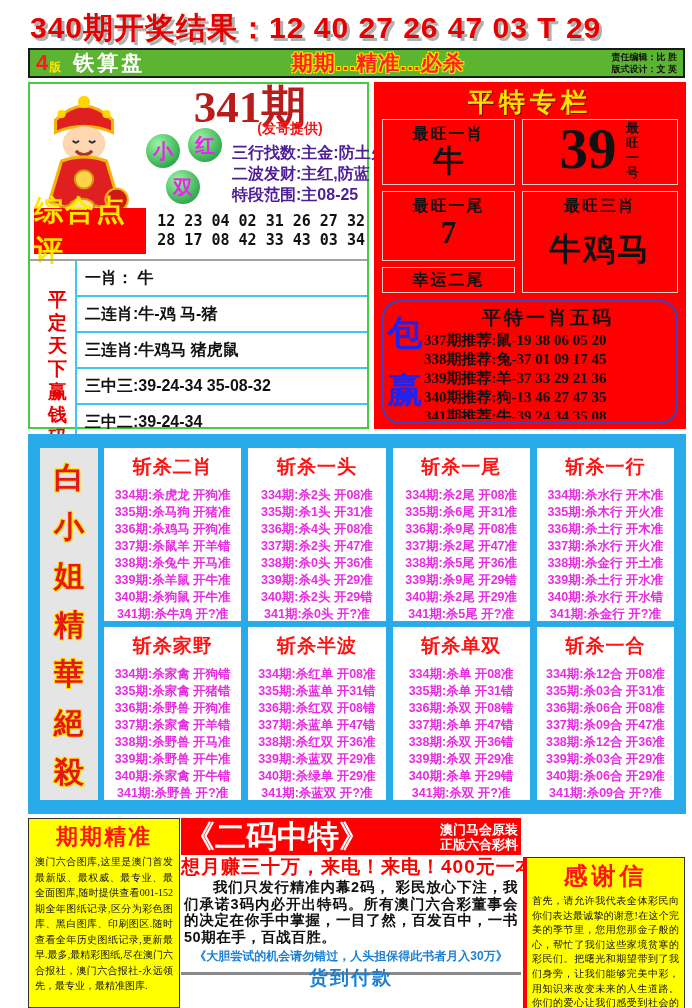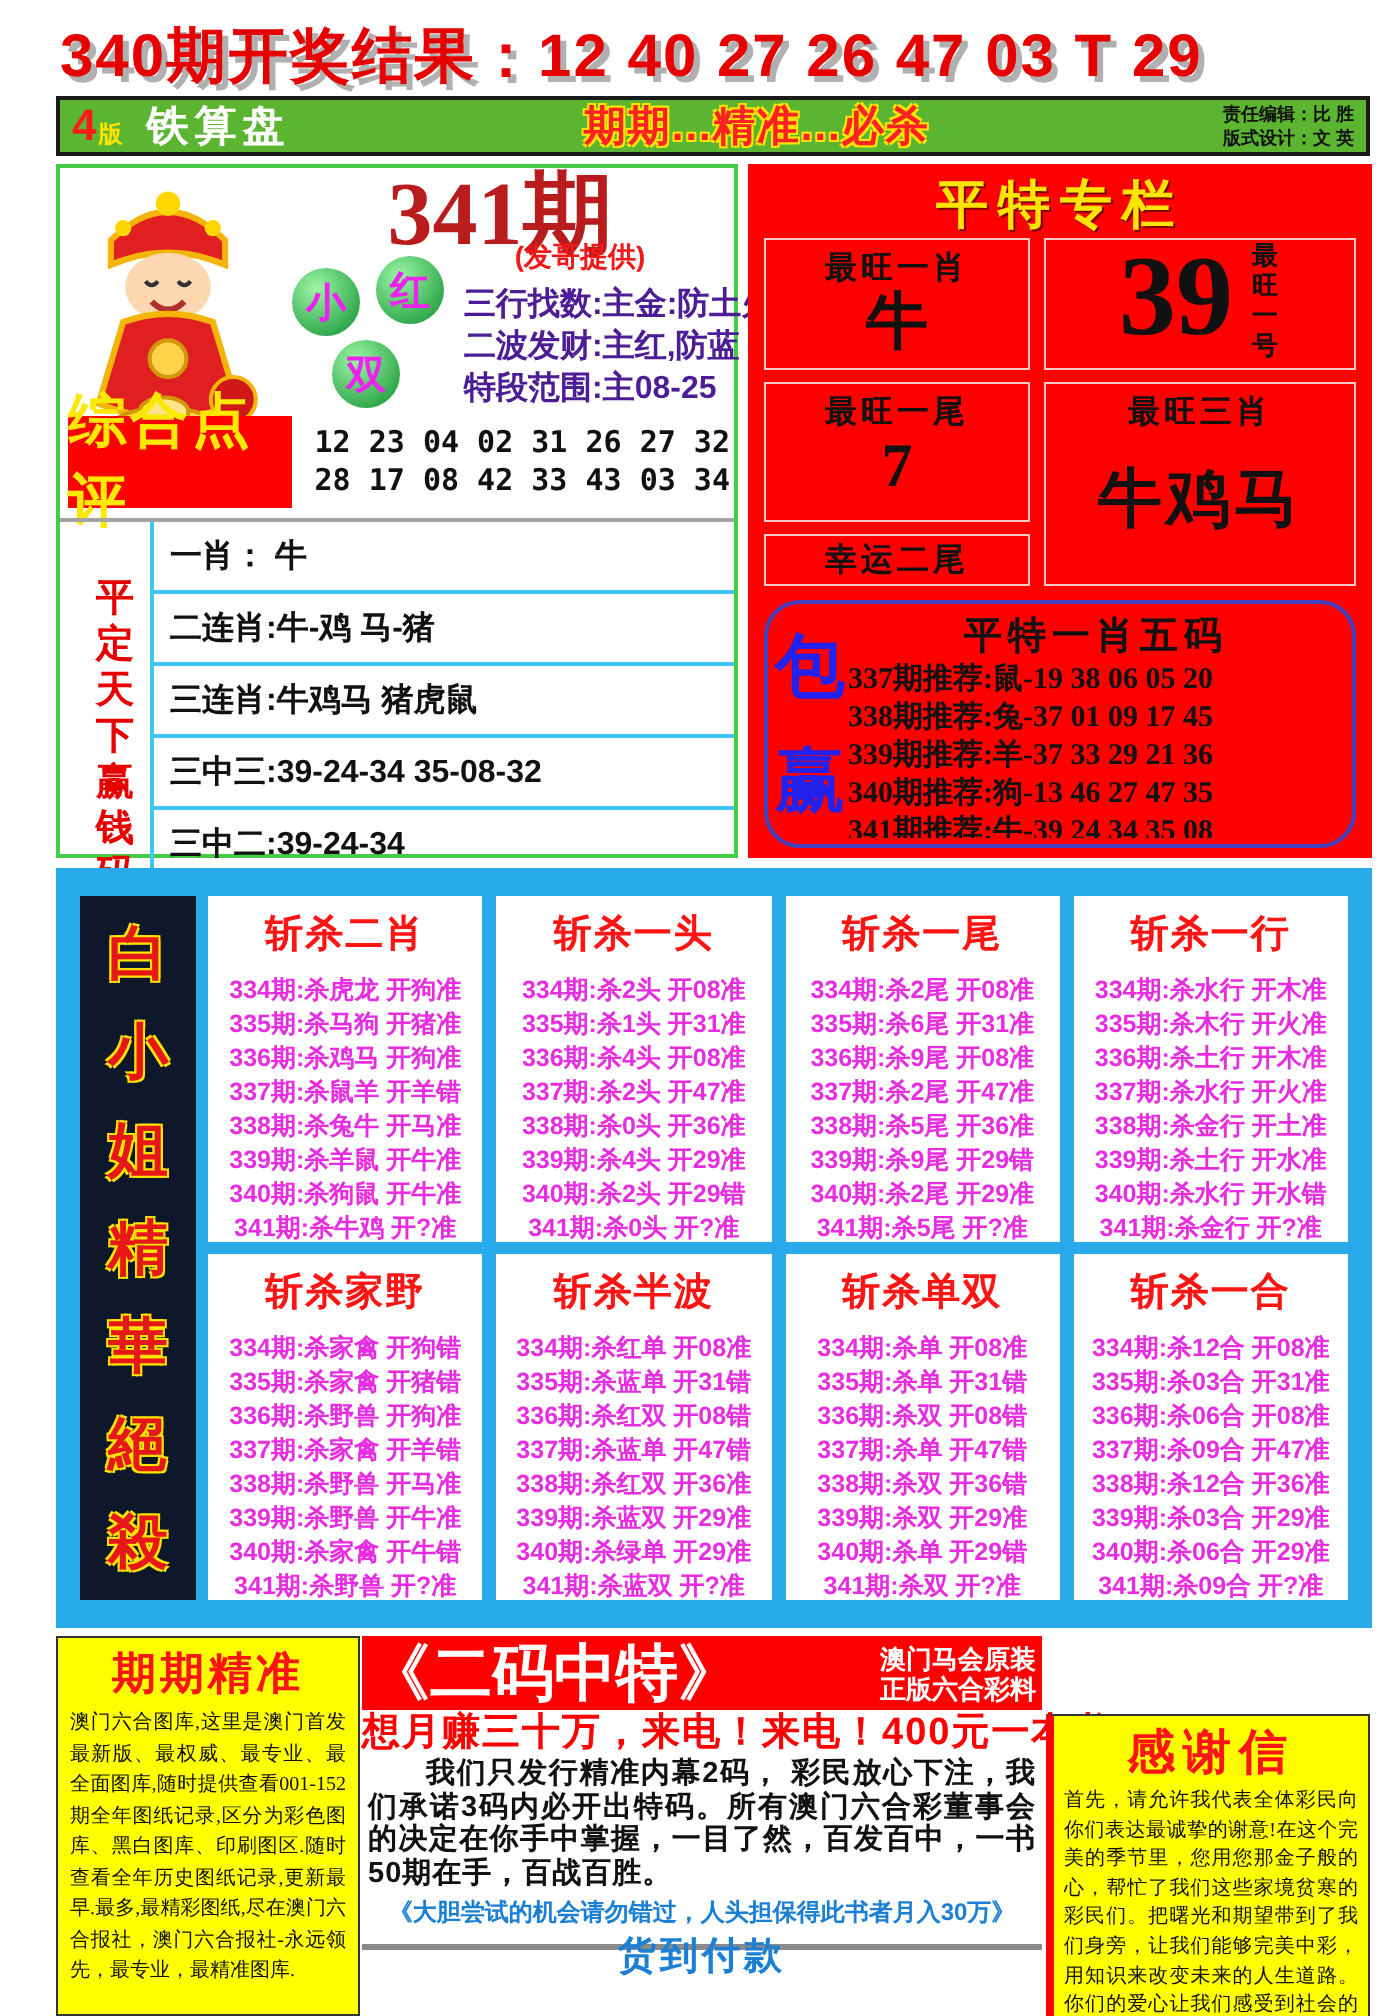--- a/index.html
+++ b/index.html
@@ -69,21 +69,21 @@
   .five-codes { position:absolute; left:8px; top:218px; width:296px; height:124px; border:2px solid #4040c0;
     border-radius:18px; display:flex; padding:3px 4px 3px 2px; }
   .fc-side { width:38px; display:flex; flex-direction:column; justify-content:space-around; align-items:center;
     color:#2222ee; font-size:35px; font-weight:bold; line-height:1; font-family:"Liberation Serif", serif; }
   .fc-main { flex:1; overflow:hidden; }
   .fc-title { text-align:center; font-size:19px; font-weight:bold; color:#111; letter-spacing:3px; font-family:"Liberation Serif", serif; }
   .fc-row { font-size:15px; font-weight:bold; color:#111; line-height:19px; white-space:nowrap; font-family:"Liberation Serif", serif; }
 
   
   .kill-section { position:absolute; left:28px; top:434px; width:658px; height:380px; background:#29abe9; }
-  .kill-side { position:absolute; left:12px; top:14px; width:58px; height:352px; background:#0f172a;
+  .kill-side { position:absolute; left:12px; top:14px; width:58px; height:352px; background:#e5e5e5;
     display:flex; align-items:center; justify-content:center; }
   .kill-side-text { width:34px; font-size:30px; line-height:49px; font-weight:bold; color:#e61717; word-break:break-all; text-align:center;
     text-shadow:1px 1px 0 #ffe400,-1px -1px 0 #ffe400,1px -1px 0 #ffe400,-1px 1px 0 #ffe400; }
   .kill-grid { position:absolute; left:76px; top:14px; width:570px; height:352px; display:grid;
     grid-template-columns:repeat(4,1fr); grid-template-rows:1fr 1fr; gap:6px 7px; }
   .kill-box { background:#fff; padding:6px 2px 2px; overflow:hidden; }
   .kill-title { text-align:center; color:#ff1414; font-size:19px; font-weight:bold; letter-spacing:1px; margin-bottom:7px; }
   .kill-row { color:#e62ee0; font-size:12.5px; font-weight:bold; line-height:17px; white-space:nowrap; text-align:center; overflow:hidden; }
 
   

